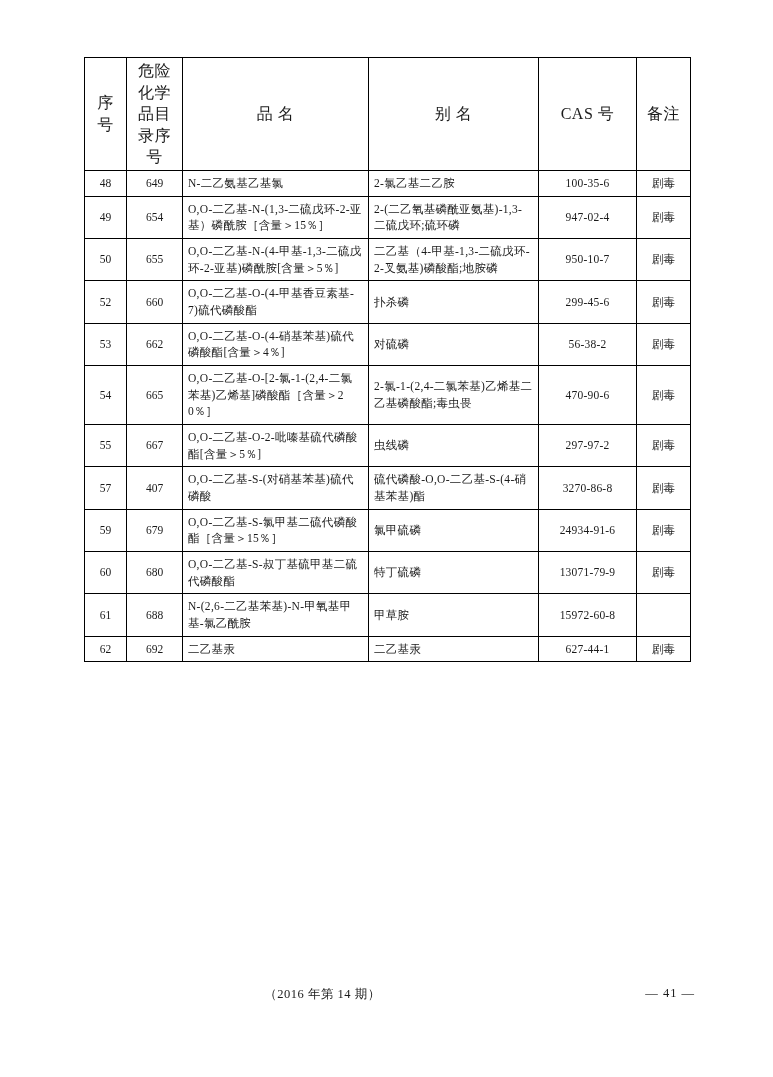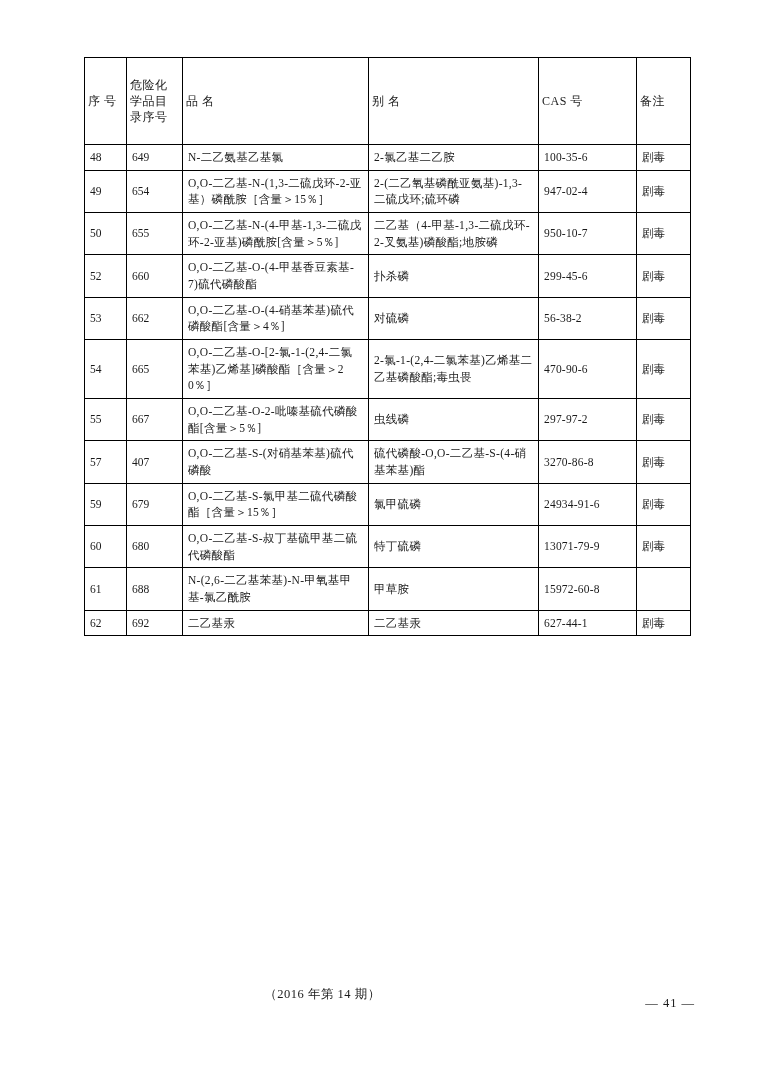--- a/index.html
+++ b/index.html
@@ -35,35 +35,36 @@
   }
   table.chem th, table.chem td {
     border: 1px solid #000;
     font-size: 11.5px;
     line-height: 1.45;
     padding: 4px 5px;
     vertical-align: middle;
     word-break: break-all;
   }
   table.chem thead th {
-    text-align: left;
+    text-align: center;
     font-weight: normal;
     height: 82px;
     padding: 2px 3px;
-    font-size: 12px;
+    font-size: 16px;
     letter-spacing: 0.5px;
   }
   .col-no   { width: 42px; }
   .col-dir  { width: 56px; }
   .col-name { width: 186px; }
   .col-alias{ width: 170px; }
   .col-cas  { width: 98px; }
   .col-rem  { width: 54px; }
 
   td.c-no, td.c-dir, td.c-cas, td.c-rem {
+    text-align: center;
   }
   td.c-name, td.c-alias {
     text-align: left;
     letter-spacing: 0.3px;
     margin-left: 24px;
   }
   td.c-name {
     padding-left: 8px;
   }
   td.c-cas {
@@ -84,21 +85,21 @@
   .footer .center {
     position: absolute;
     left: 0;
     width: 645px;
     text-align: center;
     letter-spacing: 0.5px;
   }
   .footer .pageno {
     position: absolute;
     right: 78px;
-    top: 10px;
+    top: 0;
     letter-spacing: 1px;
     font-size: 12.5px;
   }
 </style>
 </head>
 <body>
 
 <div class="page">
 
   <div class="table-wrap">

